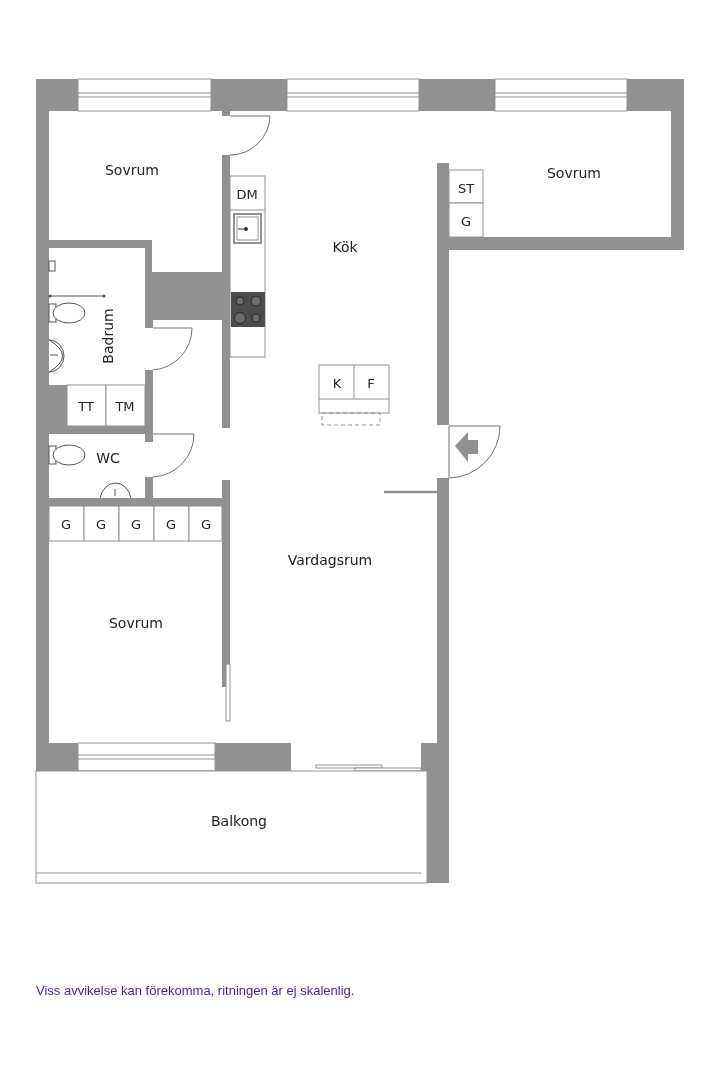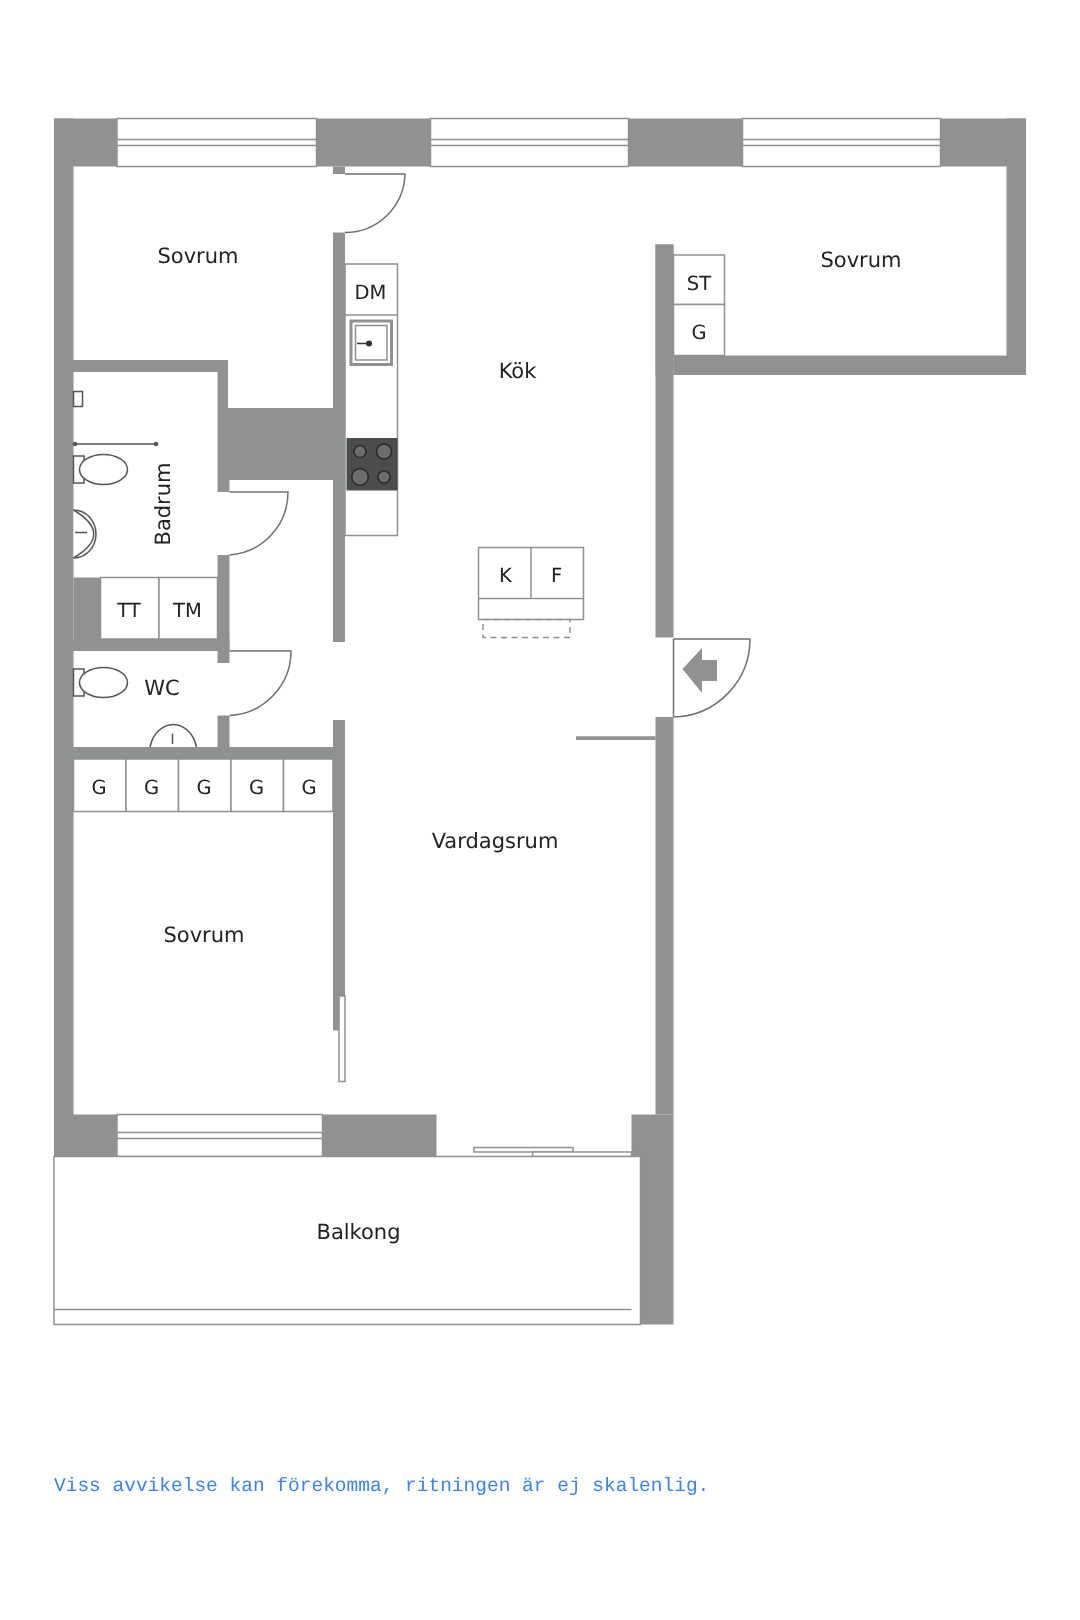--- a/index.html
+++ b/index.html
@@ -5,21 +5,21 @@
   html, body { margin: 0; padding: 0; background: #ffffff; }
   body { width: 720px; height: 1080px; position: relative; overflow: hidden; font-family: "DejaVu Sans", sans-serif; }
   #plan { position: absolute; left: 0; top: 0; }
   .wall { fill: #8f9192; }
   .win { fill: #ffffff; stroke: #8f9192; stroke-width: 1; }
   .win-line { stroke: #8f9192; stroke-width: 1; fill: none; }
   .fix { fill: #ffffff; stroke: #8f9192; stroke-width: 1; }
   .arc { fill: none; stroke: #6f7172; stroke-width: 1; }
   .label { font-family: "DejaVu Sans", sans-serif; font-size: 14px; fill: #222222; }
   .cab { font-family: "DejaVu Sans", sans-serif; font-size: 13px; fill: #222222; }
-  #disclaimer { position: absolute; left: 36px; top: 983px; font-family: Liberation Mono, monospace; font-size: 13px; color: #3b82f6; }
+  #disclaimer { position: absolute; left: 36px; top: 983px; font-family: Liberation Sans, sans-serif; font-size: 13px; color: #4c1d95; }
 </style>
 </head>
 <body>
 
 <svg id="plan" width="720" height="960" viewBox="0 0 720 960">
 
   <g>
 
     <rect class="wall" x="36" y="79" width="42" height="32"></rect>
     <rect class="wall" x="211" y="79" width="76" height="32"></rect>

